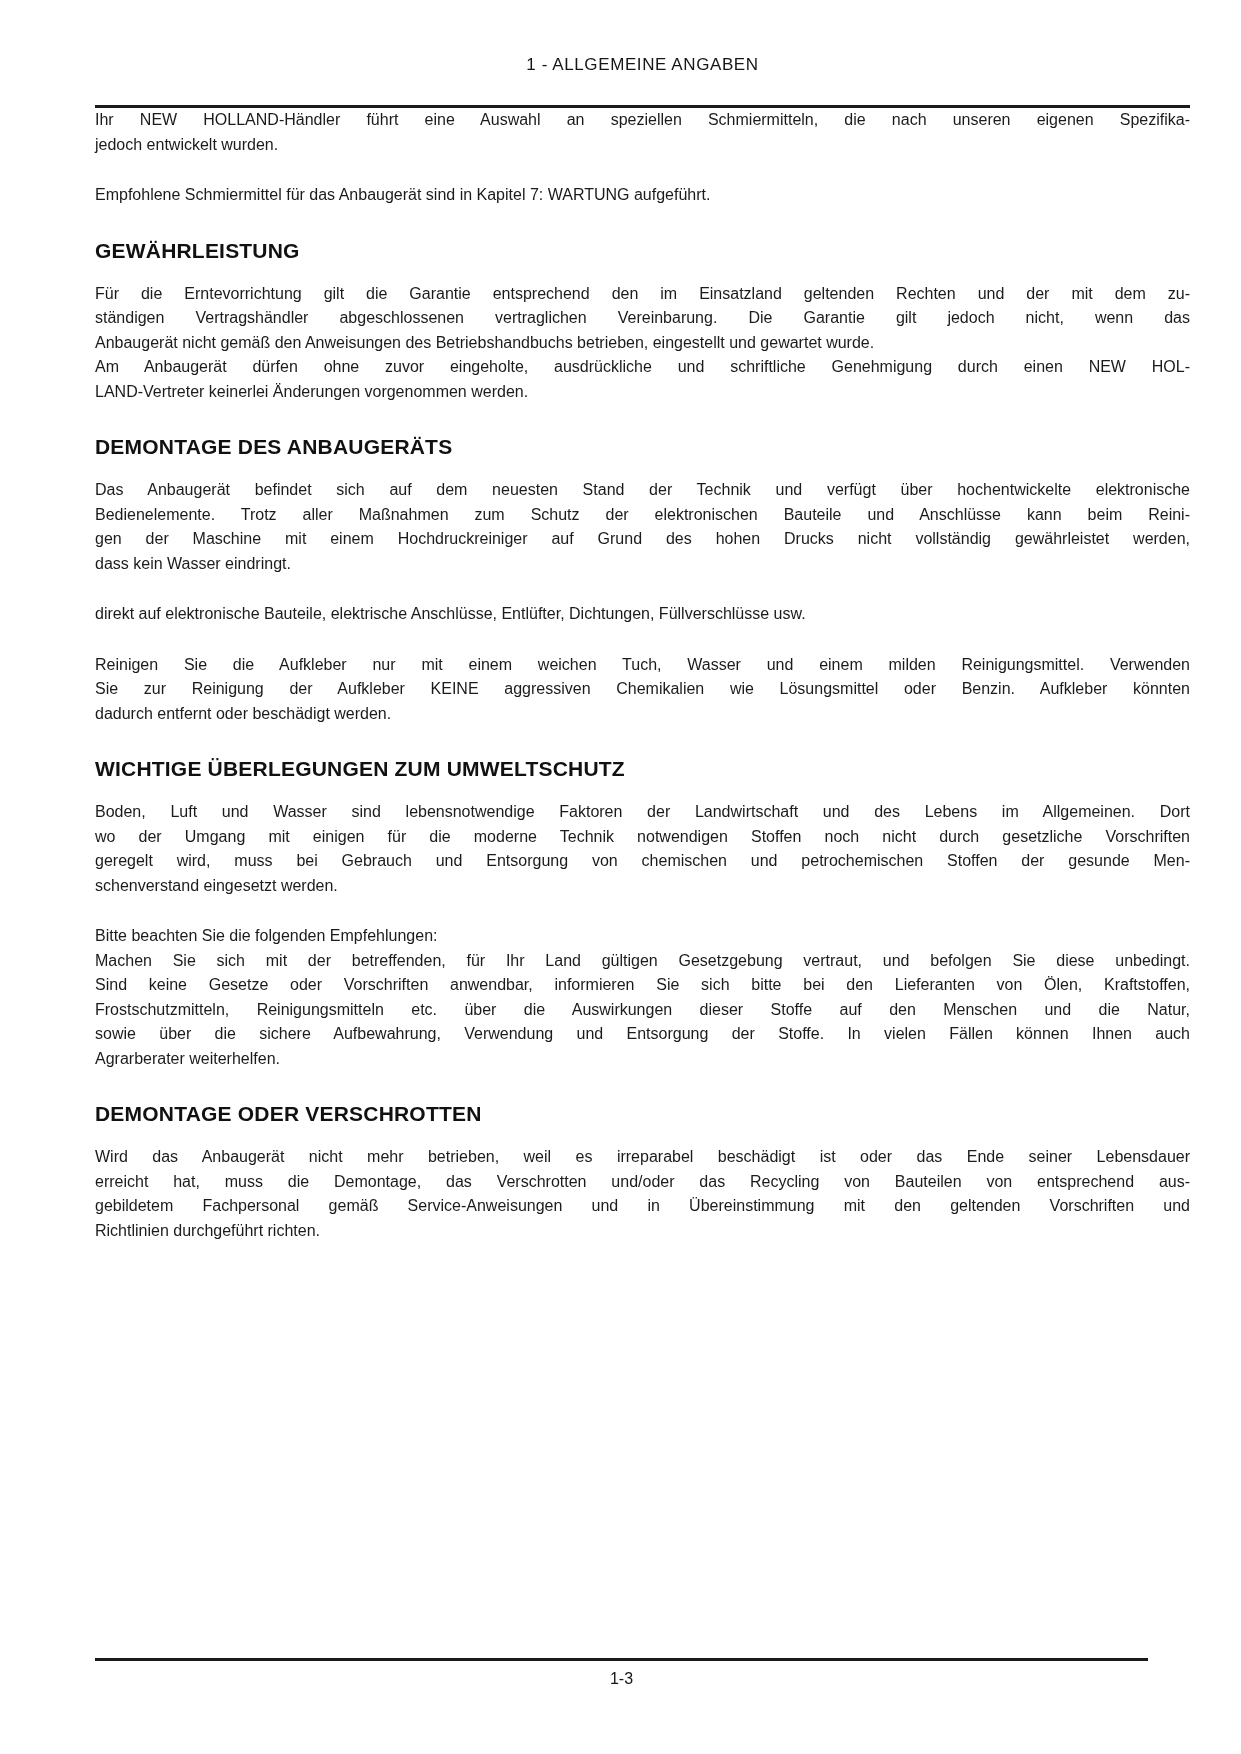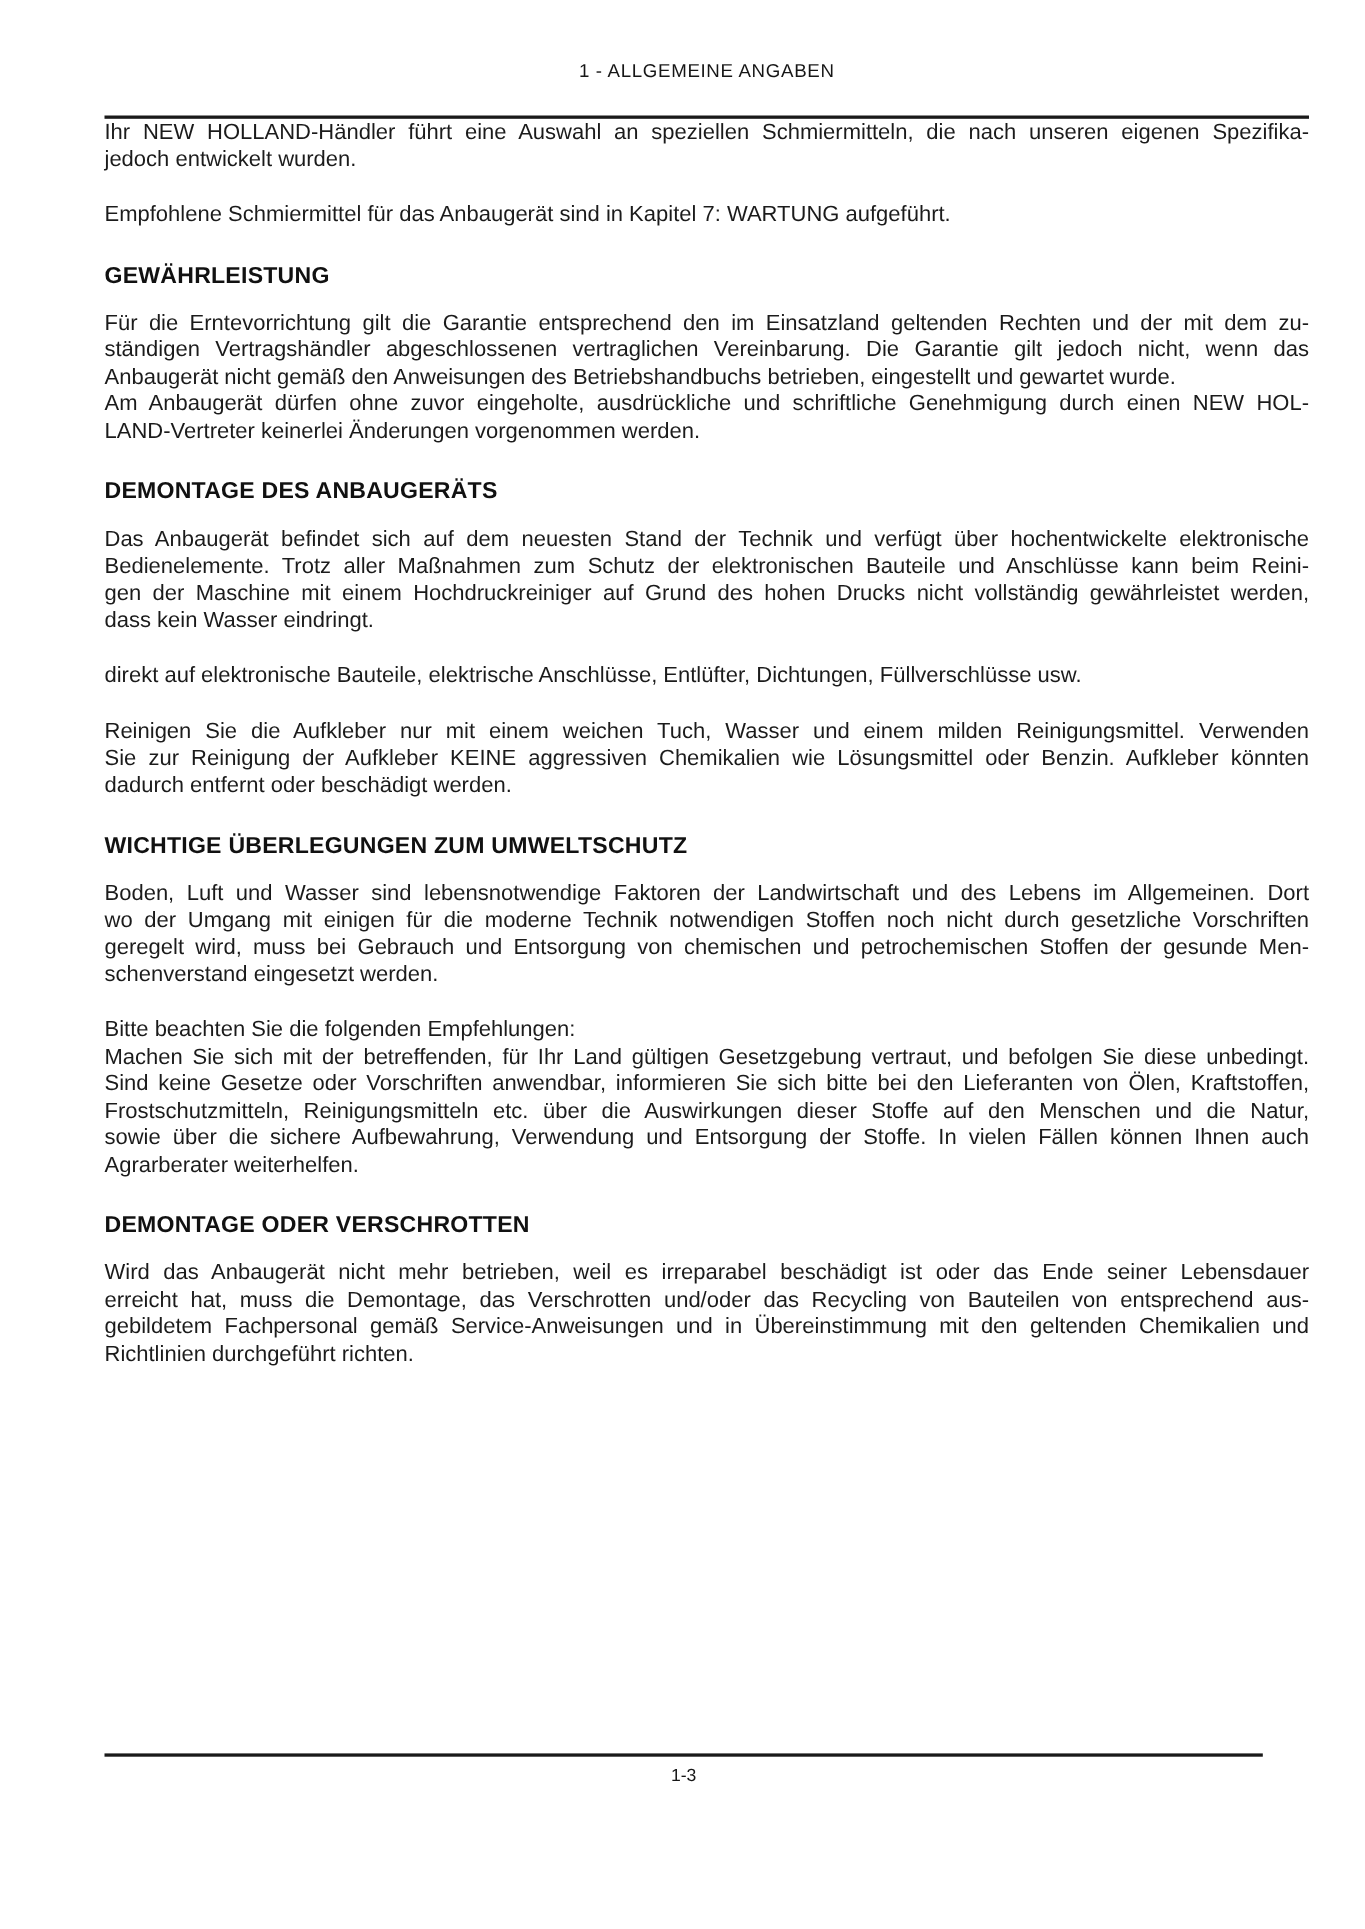--- a/index.html
+++ b/index.html
@@ -31,31 +31,31 @@
   }
   h2.section-heading {
     font-size: 21px;
     line-height: 25px;
     margin: 30px 0 19px 0;
     letter-spacing: 0.2px;
     color: #111111;
     font-weight: bold;
   }
   .block {
-    font-size: 20px;
+    font-size: 16px;
     line-height: 24.5px;
   }
   .block + .block { margin-top: 26px; }
   .line { text-align: justify; }
   .line.just { text-align-last: justify; }
   .footer {
     position: absolute;
     left: 95px;
     right: 93px;
-    top: 1594px;
+    top: 1658px;
   }
   .footer-rule {
     border: 0;
     border-top: 3px solid #1a1a1a;
     margin: 0;
   }
   .page-number {
     text-align: center;
     font-size: 16px;
     margin-top: 9px;
@@ -142,21 +142,21 @@
             <div class="line">Agrarberater weiterhelfen.</div>
           </div>
         </div>
       </section>
       <section>
         <h2 class="section-heading">DEMONTAGE ODER VERSCHROTTEN</h2>
         <div class="block">
           <div class="group">
             <div class="line just">Wird das Anbaugerät nicht mehr betrieben, weil es irreparabel beschädigt ist oder das Ende seiner Lebensdauer</div>
             <div class="line just">erreicht hat, muss die Demontage, das Verschrotten und/oder das Recycling von Bauteilen von entsprechend aus-</div>
-            <div class="line just">gebildetem Fachpersonal gemäß Service-Anweisungen und in Übereinstimmung mit den geltenden Chemikalien und</div>
+            <div class="line just">gebildetem Fachpersonal gemäß Service-Anweisungen und in Übereinstimmung mit den geltenden Vorschriften und</div>
             <div class="line">Richtlinien durchgeführt richten.</div>
           </div>
         </div>
       </section>
     </div>
 
   <div class="footer">
     <hr class="footer-rule">
     <div class="page-number">1-3</div>
   </div>

